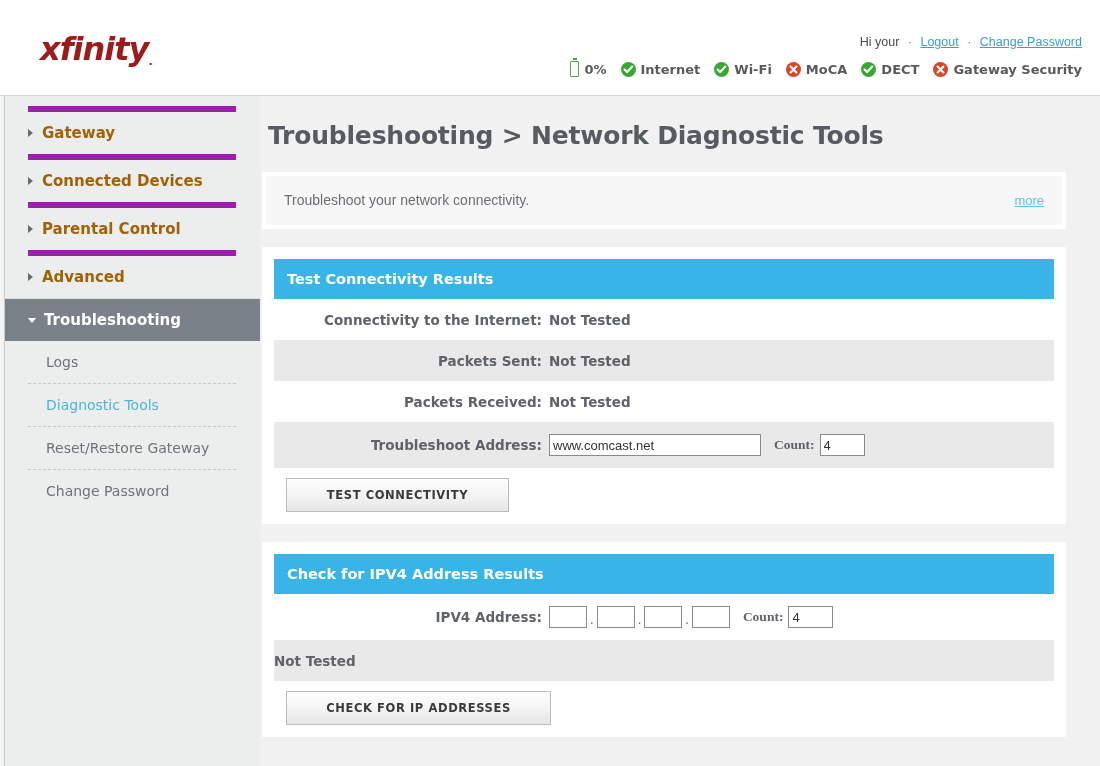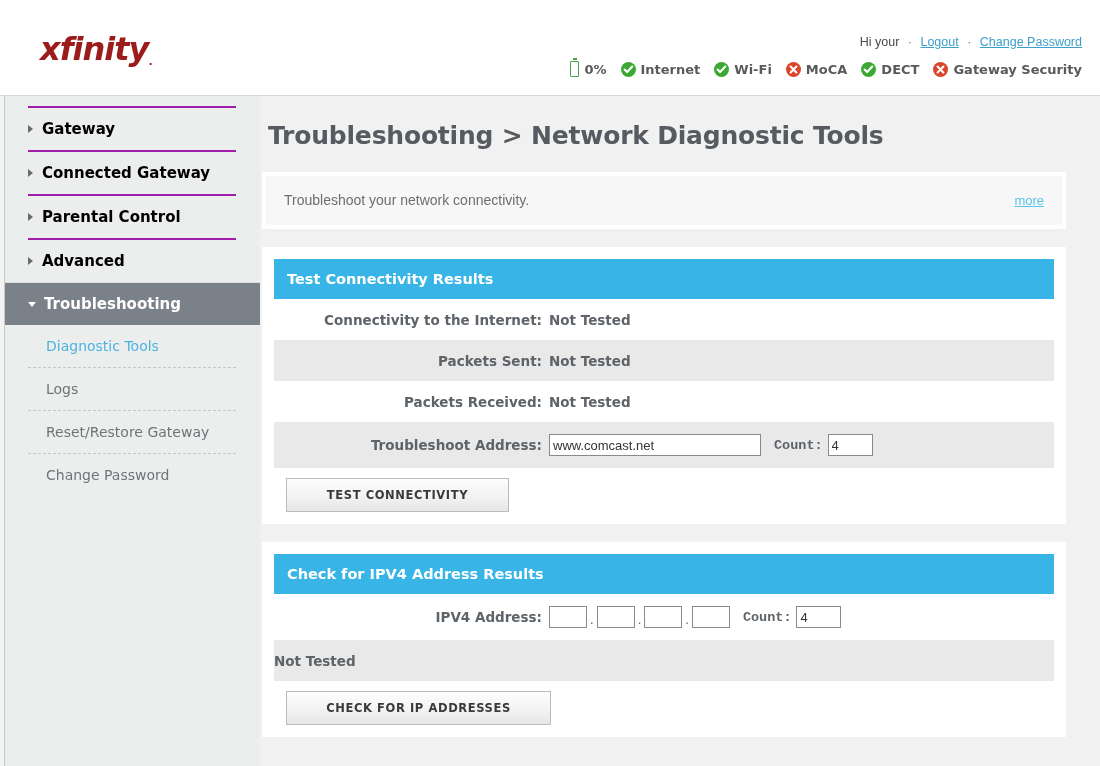--- a/index.html
+++ b/index.html
@@ -143,24 +143,24 @@
     position: absolute;
     left: 0; top: 0; bottom: 0;
     width: 1px;
     background: #c7cacd;
   }
   .nav-top { padding-top: 10px; }
 
   .nav-item {
     margin: 0 24px 0 24px;
     padding: 12px 0 12px 0;
-    border-top: 2px solid #a21caf;
+    border-top: 6px solid #a21caf;
     font-size: 15px;
     font-weight: bold;
-    color: #000000;
+    color: #a16207;
     display: flex;
     align-items: center;
     cursor: pointer;
     font-family: "DejaVu Sans", sans-serif;
   }
   .nav-item:last-of-type { }
   .nav-item .caret {
     display: inline-block;
     width: 0; height: 0;
     margin-right: 9px;
@@ -287,21 +287,21 @@
     font-family: "Liberation Sans", sans-serif;
     outline: none;
   }
   .inp-dest { width: 212px; }
   .inp-count { width: 45px; }
   .inp-octet { width: 38px; }
 
   .inline-lbl {
     font-weight: bold;
     color: #5d6368;
-    font-family: Liberation Mono, monospace;
+    font-family: Liberation Serif, serif;
     font-size: 13.5px;
     margin: 0 5px 0 13px;
   }
   .dot-sep {
     color: #5d6368;
     font-size: 13px;
     padding: 0 3px;
     align-self: flex-end;
     line-height: 1;
     position: relative;
@@ -404,44 +404,44 @@
     <div class="sidebar">
       <div class="nav-top">
 
         <div class="nav-item">
           <span class="caret"></span>
           <span>Gateway</span>
         </div>
 
         <div class="nav-item">
           <span class="caret"></span>
-          <span>Connected Gateway</span>
+          <span>Connected Devices</span>
         </div>
 
         <div class="nav-item">
           <span class="caret"></span>
           <span>Parental Control</span>
         </div>
 
         <div class="nav-item">
           <span class="caret"></span>
           <span>Advanced</span>
         </div>
 
         <div class="nav-item active">
           <span class="caret"></span>
           <span>Troubleshooting</span>
         </div>
 
         <div class="subnav">
+          <div class="subnav-item">
+            <span>Logs</span>
+          </div>
           <div class="subnav-item active">
             <span>Diagnostic Tools</span>
-          </div>
-          <div class="subnav-item">
-            <span>Logs</span>
           </div>
           <div class="subnav-item">
             <span>Reset/Restore Gateway</span>
           </div>
           <div class="subnav-item">
             <span>Change Password</span>
           </div>
         </div>
 
       </div>

